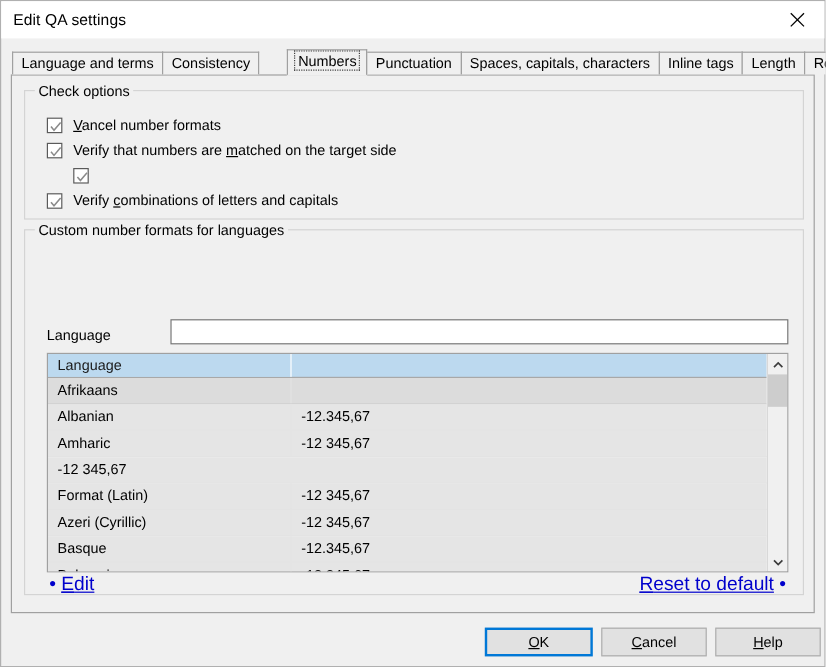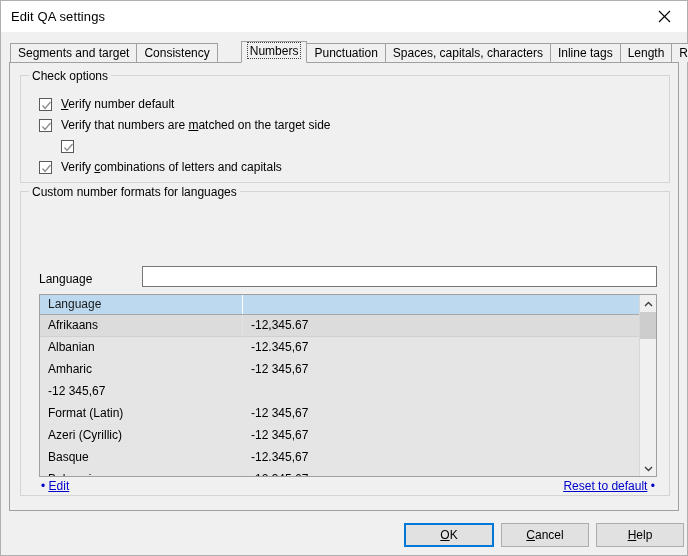--- a/index.html
+++ b/index.html
@@ -205,21 +205,21 @@
   }
   .grid-head .hc.c1 { width: 203px; border-right: 1px solid #ffffff; background:#bcd9ef; }
   .grid-head .hc.c2 { flex: 1; background:#ffffff; color:#1a1a1a; padding-left: 8px; }
   .grid-row {
     display: flex;
     height: 22px;
     border-bottom: 1px solid #e3e3e3;
     box-sizing: border-box;
     background: #e5e5e5;
   }
-  .grid-row.selected { background: #dcdcdc; border-bottom-color:#d0d0d0; }
+  .grid-row.selected { background: #dcdcdc; border-bottom-color:#d0d0d0;flex-direction:column; }
   .grid-row .gc {
     line-height: 21px;
     font-size: 12px;
     padding-left: 8px;
     box-sizing: border-box;
     overflow: hidden;
     white-space: nowrap;
     color: #000;
   }
   .grid-row .gc.c1 { width: 203px; border-right: 1px solid #e3e3e3; }
@@ -252,21 +252,21 @@
     top:44px; bottom:17px; left:0; right:0;
     background:#f0f0f0;
   }
   
   .links {
     position: absolute;
     left: 18px;
     top: 287px;
     width: 618px;
     height: 18px;
-    font-size: 12px;
+    font-size: 16px;
   }
   .link {
     color: #0000cc;
     text-decoration: underline;
     cursor: pointer;
   }
   .link u { text-decoration: underline; }
   .bullet { color:#0000cc; }
   .links .left { position:absolute; left:2px; top:0; }
   .links .right { position:absolute; right:2px; top:0; }
@@ -311,21 +311,21 @@
       <span>
         <svg width="13" height="13" viewBox="0 0 13 13">
           <line x1="1" y1="1" x2="12" y2="12" stroke="#000" stroke-width="1.1"></line>
           <line x1="12" y1="1" x2="1" y2="12" stroke="#000" stroke-width="1.1"></line>
         </svg>
       </span>
     </div>
   </div>
 
   <div class="tabstrip">
-    <div class="tab"><span class="focusrect">Segments and target</span></div>
+    <div class="tab"><span class="focusrect">Language and terms</span></div>
     <div class="tab"><span class="focusrect">Consistency</span></div>
     <div class="tab selected">
         <span class="focusrect">Numbers</span>
       </div>
     <div class="tab"><span class="focusrect">Punctuation</span></div>
     <div class="tab"><span class="focusrect">Spaces, capitals, characters</span></div>
     <div class="tab"><span class="focusrect">Inline tags</span></div>
     <div class="tab"><span class="focusrect">Length</span></div>
     <div class="tab"><span class="focusrect">Regex</span></div>
 
@@ -335,21 +335,21 @@
 
     <div class="groupbox" id="gb-check">
       <div class="gb-title">Check options</div>
 
       <div class="cbrow" style="left:18px; top:20px;">
         <span class="cbox">
           <svg width="11" height="11" viewBox="0 0 11 11">
             <polyline points="1.5,5.5 4,8.5 9.5,2" fill="none" stroke="#8b8b8b" stroke-width="1.3"></polyline>
           </svg>
         </span>
-        <span class="cblabel"><span></span><u>V</u><span>erify number default</span></span>
+        <span class="cblabel"><span></span><u>V</u><span>ancel number formats</span></span>
       </div>
 
       <div class="cbrow" style="left:18px; top:41px;">
         <span class="cbox">
           <svg width="11" height="11" viewBox="0 0 11 11">
             <polyline points="1.5,5.5 4,8.5 9.5,2" fill="none" stroke="#8b8b8b" stroke-width="1.3"></polyline>
           </svg>
         </span>
         <span class="cblabel"><span>Verify that numbers are </span><u>m</u><span>atched on the target side</span></span>
       </div>

